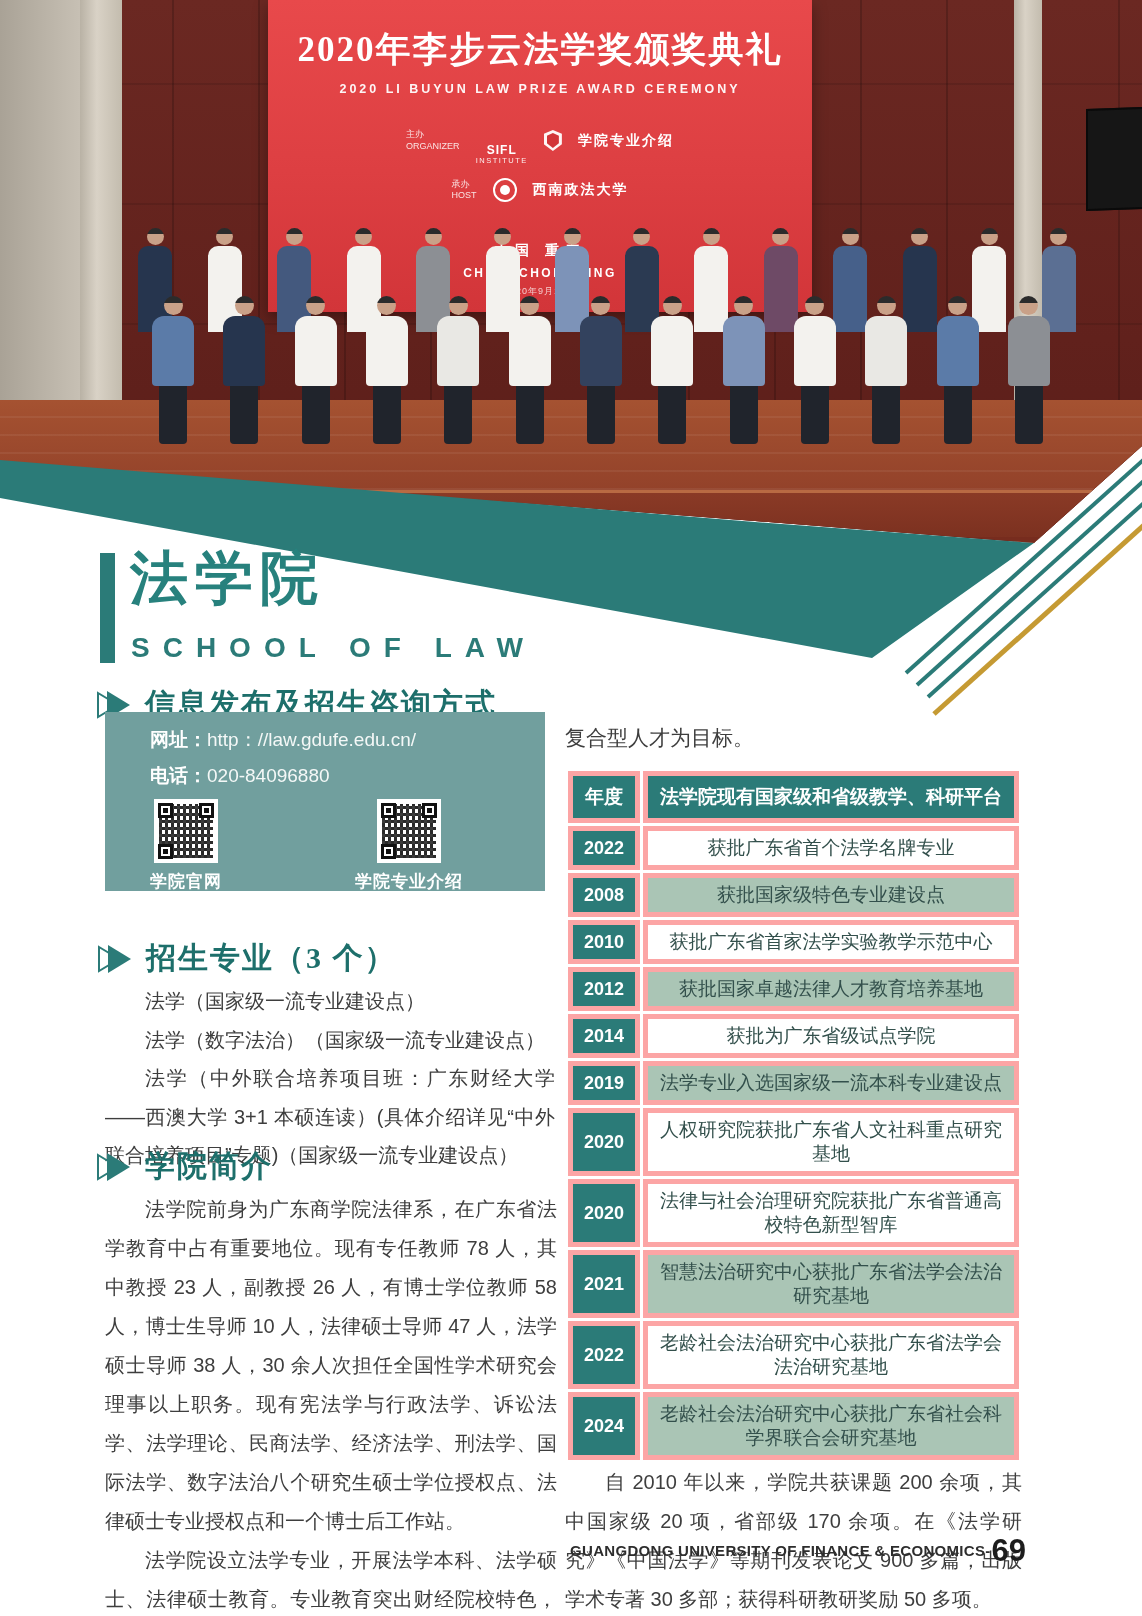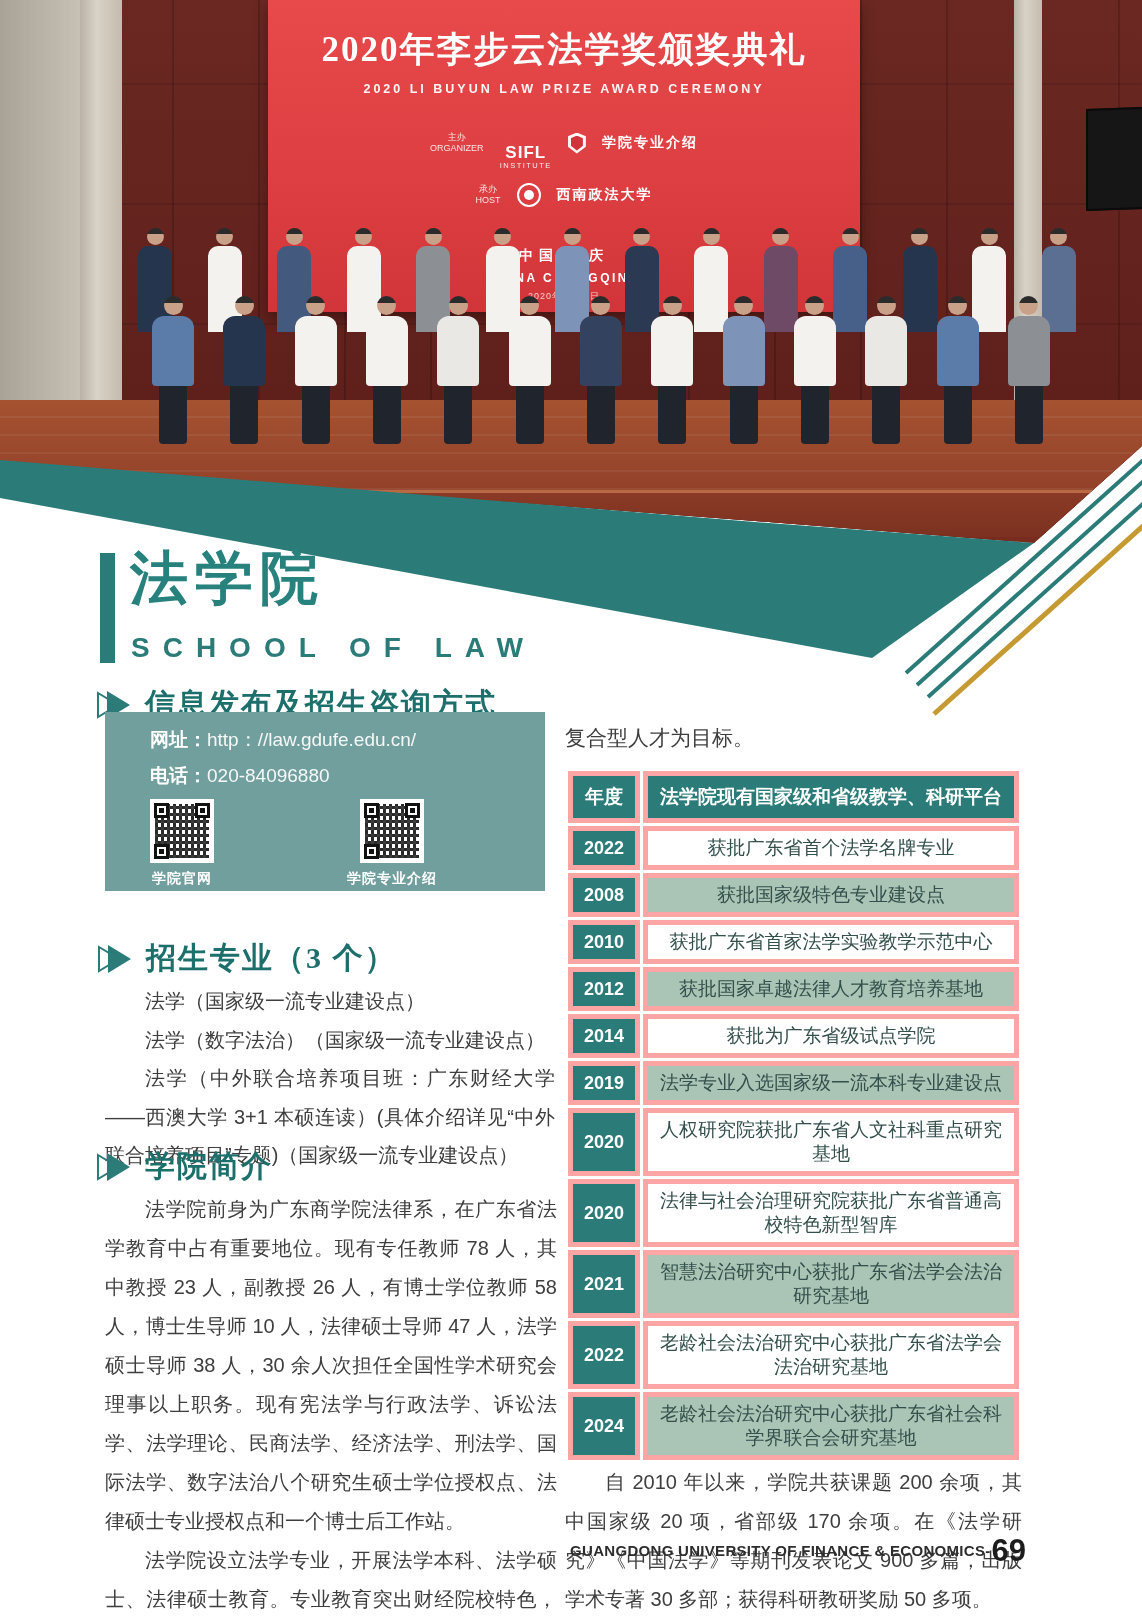--- a/index.html
+++ b/index.html
@@ -20,29 +20,29 @@
   .tv{position:absolute;left:1086px;top:108px;width:56px;height:98px;background:#161616;
       border:2px solid #0a0a0a;transform:skewY(-2deg);}
   .stage-floor{position:absolute;left:0;right:0;top:400px;height:90px;
       background:repeating-linear-gradient(0deg,rgba(255,255,255,.06) 0 2px,transparent 2px 18px),
                  linear-gradient(180deg,#a55231,#93422a);}
   .stage-face{position:absolute;left:0;right:0;top:490px;height:47px;background:#87392500;
       background:linear-gradient(180deg,#b96a43 0,#b96a43 3px,#8a3a26 3px,#7c3120 100%);}
   .floor-low{position:absolute;left:0;right:0;top:537px;height:28px;background:#772c1e;}
 
   
-  .banner{position:absolute;left:268px;top:0;width:592px;height:312px;color:#fff;text-align:center;
+  .banner{position:absolute;left:268px;top:0;width:544px;height:312px;color:#fff;text-align:center;
       background:linear-gradient(180deg,#e8494b 0%,#dd3f42 55%,#d23539 100%);
       box-shadow:0 6px 14px rgba(0,0,0,.35);}
   .b-title{margin-top:26px;font-size:35px;font-weight:bold;letter-spacing:2px;
       font-family:"Liberation Serif","DejaVu Serif",serif;}
   .b-sub{margin-top:9px;font-size:12.5px;letter-spacing:3px;opacity:.95;font-weight:bold;}
   .b-row{display:flex;justify-content:center;align-items:center;gap:16px;margin-top:20px;}
-  .b-label{font-size:9px;line-height:1.25;opacity:.85;text-align:center;white-space:pre-line;}
-  .sifl-name{font-size:17px;font-weight:bold;letter-spacing:1px;line-height:1;margin-top:28px;}
+  .b-label{font-size:9px;line-height:1.25;opacity:.85;text-align:left;white-space:pre-line;}
+  .sifl-name{font-size:12px;font-weight:bold;letter-spacing:1px;line-height:1;margin-top:28px;}
   .sifl-sub{font-size:7.5px;letter-spacing:1.5px;opacity:.9;}
   .shield{width:18px;height:21px;background:rgba(255,255,255,.95);
       clip-path:polygon(50% 0,100% 18%,100% 68%,50% 100%,0 68%,0 18%);position:relative;}
   .shield i{position:absolute;inset:3px;background:#d23539;display:block;
       clip-path:polygon(50% 0,100% 18%,100% 68%,50% 100%,0 68%,0 18%);}
   .uni-name{font-size:14px;font-weight:bold;letter-spacing:2px;
       font-family:"Liberation Serif","DejaVu Serif",serif;}
   .ring{width:20px;height:20px;border:2px solid #fff;border-radius:50%;position:relative;}
   .ring i{position:absolute;inset:5px;background:#fff;border-radius:50%;display:block;}
   .b-loc-cn{margin-top:40px;font-size:14px;font-weight:bold;letter-spacing:6px;}
@@ -87,21 +87,21 @@
   .qr-row{display:flex;margin-left:45px;margin-top:10px;gap:133px;}
   .qr-block{display:flex;flex-direction:column;align-items:center;gap:7px;}
   .qr{width:64px;height:64px;background:#fff;position:relative;}
   .qr .dots{position:absolute;inset:5px;opacity:.9;background:
       repeating-linear-gradient(0deg,#141414 0 3px,transparent 3px 7px),
       repeating-linear-gradient(90deg,#141414 0 3px,transparent 3px 6px);
       background-blend-mode:screen;}
   .qr .f{position:absolute;width:15px;height:15px;border:3px solid #111;background:#fff;box-sizing:border-box;}
   .qr .f::after{content:"";position:absolute;inset:2px;background:#111;}
   .f.tl{left:4px;top:4px;} .f.tr{right:4px;top:4px;} .f.bl{left:4px;bottom:4px;}
-  .qr-label{font-size:14px;font-weight:bold;color:#ffffff;letter-spacing:1px;}
+  .qr-label{font-size:17px;font-weight:bold;color:#ffffff;letter-spacing:1px;}
 
   
   .majors{position:absolute;left:105px;top:982px;width:450px;}
   .para{margin:0;font-size:20px;line-height:38.5px;color:#3e3e3e;text-align:justify;text-indent:2em;}
   .intro{position:absolute;left:105px;top:1190px;width:452px;}
   .intro .para{line-height:39px;}
 
   .right-col{position:absolute;left:565px;top:724px;width:457px;}
   .cont-line{margin:0 0 16px 0;font-size:21px;color:#3e3e3e;}
 

